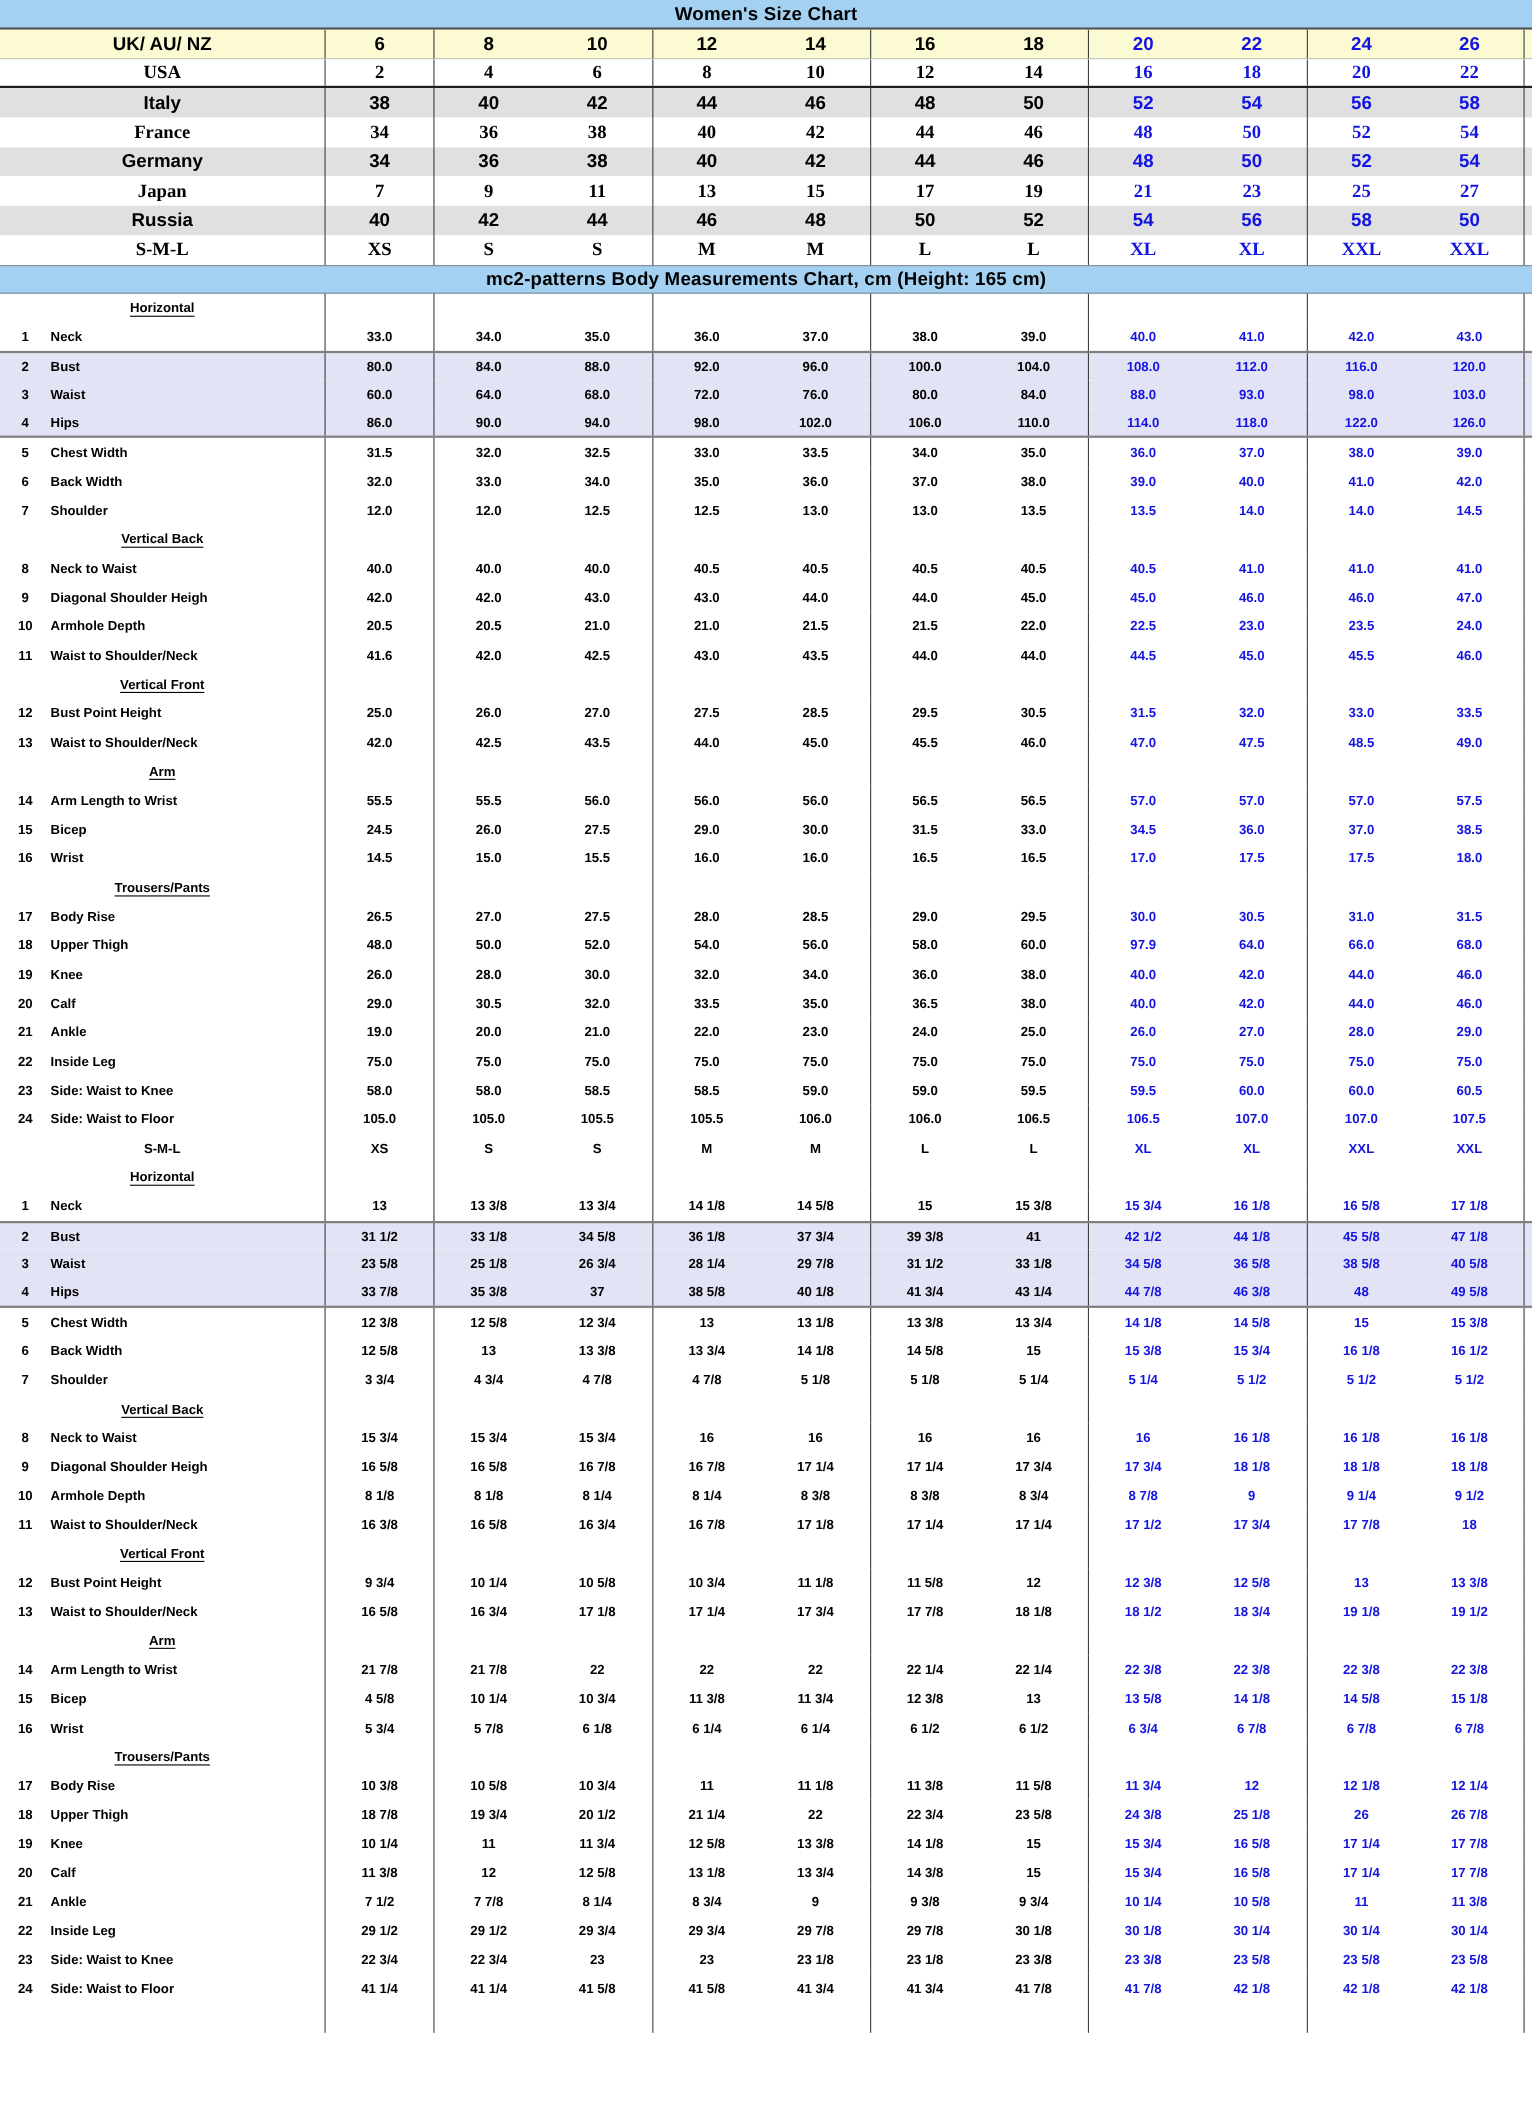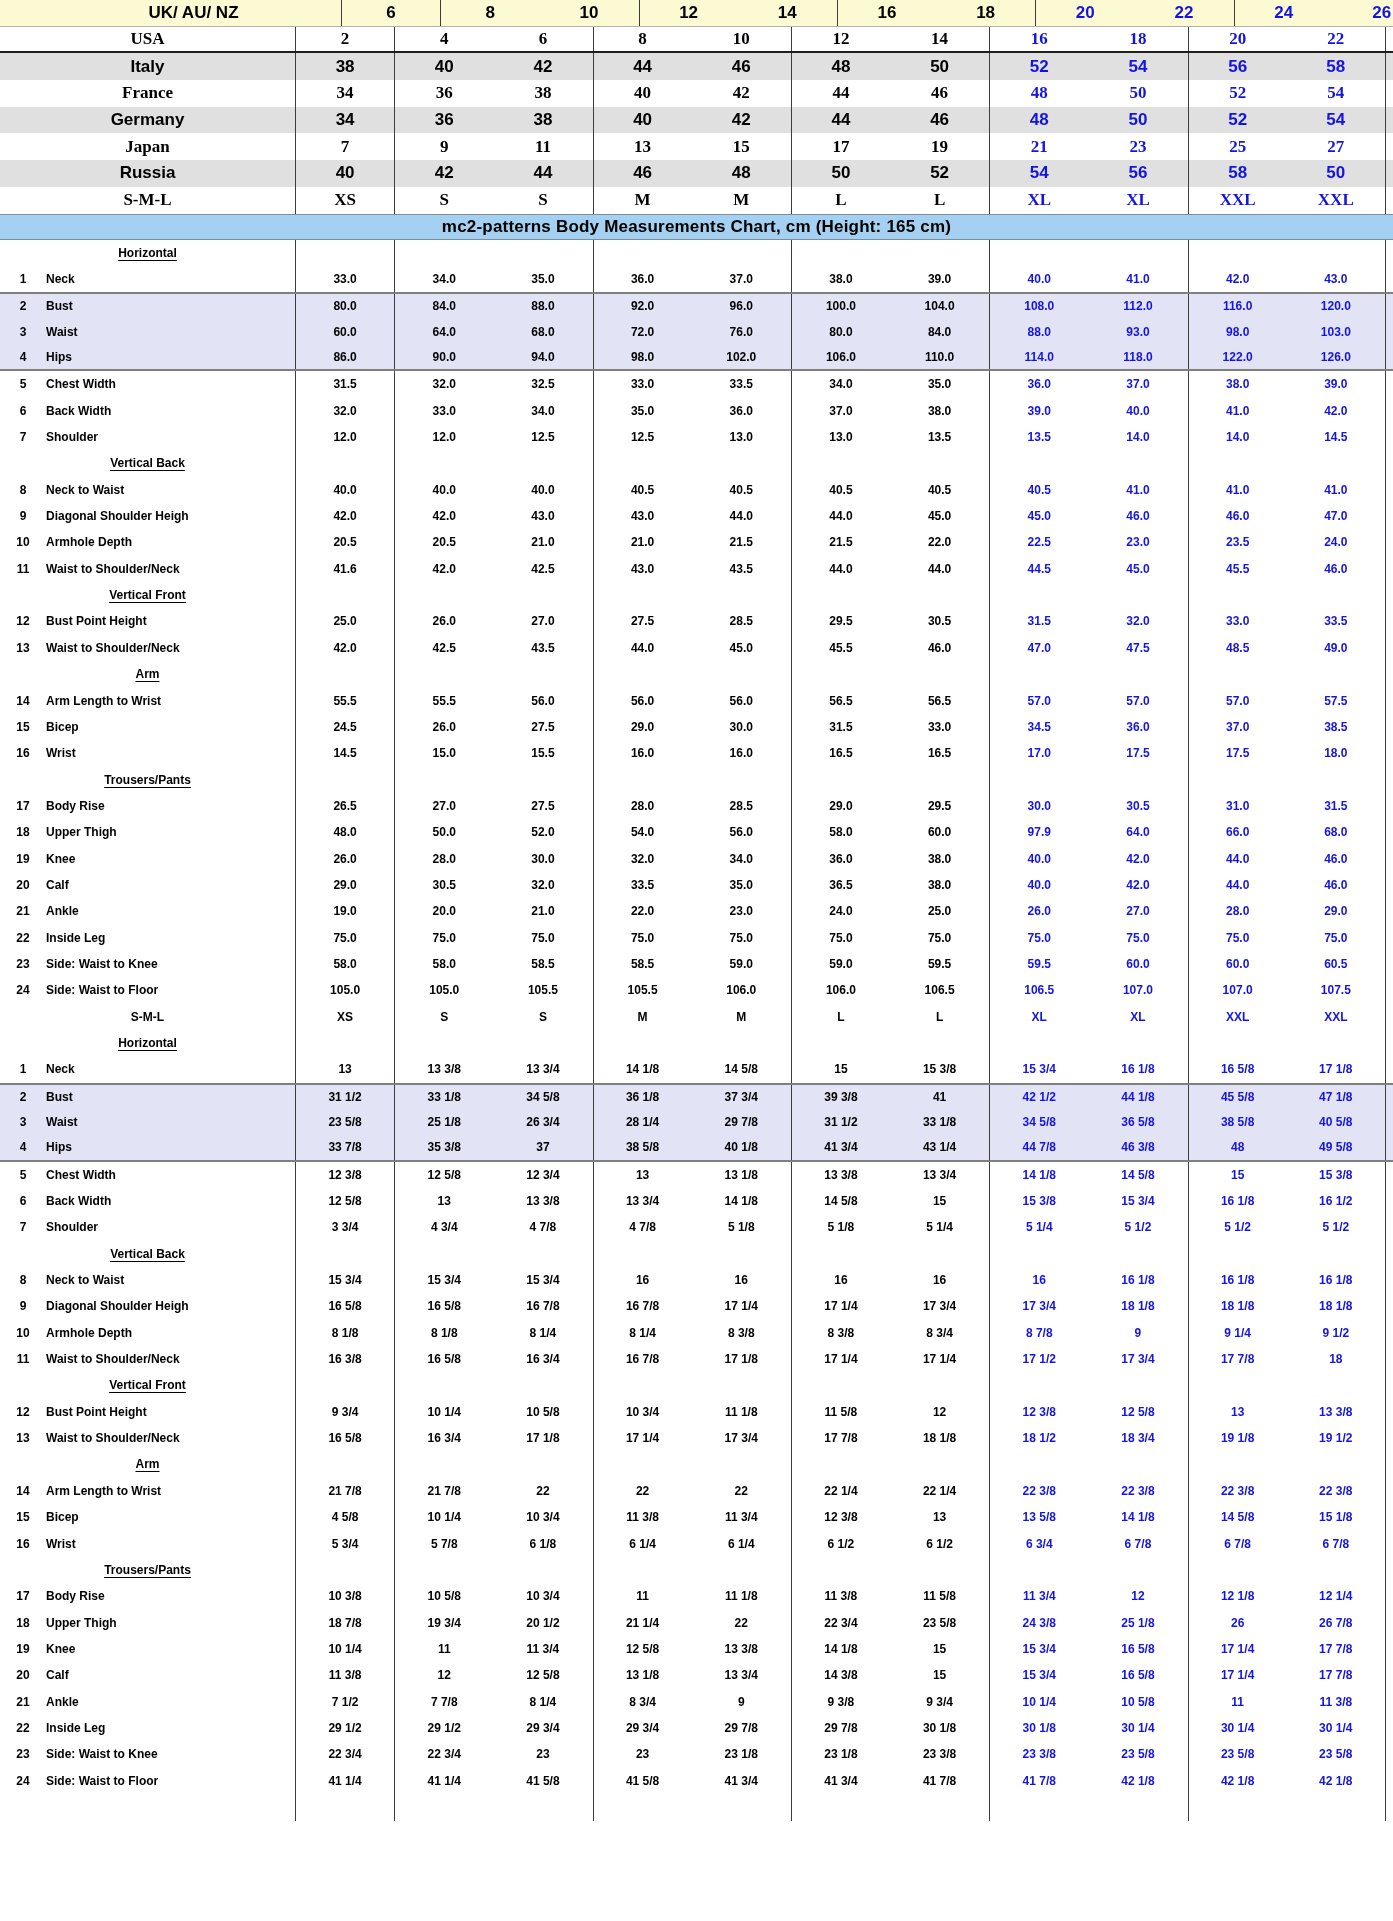--- a/index.html
+++ b/index.html
@@ -19,34 +19,35 @@
   .c{display:flex;align-items:center;justify-content:center;height:100%;box-sizing:border-box;
      overflow:hidden;white-space:nowrap;}
   .gb{border-left:1px solid #3d3d3d;}
   .last{border-right:1px solid #3d3d3d;}
   .blue{color:var(--value-blue);}
   .label-l{justify-content:flex-start;padding-left:8px;}
   .num{flex:0 0 30px;text-align:center;}
   .lname{margin-left:8px;}
   .section-label{text-decoration:underline;text-underline-offset:3px;}
   
-  .bg-yellow{background:var(--row-yellow);padding-left:46px;}
+  .bg-yellow{background:var(--row-yellow);}
   .bg-gray{background:var(--row-gray);text-align:right;}
   .bg-white{background:#ffffff;font-family:Liberation Serif, serif;}
   .line-thin{border-bottom:1px solid #b0b0b0;}
   .line-thick{border-bottom:2px solid #1f1f1f;}
   
   .band{background:var(--band-lavender);}
   .band-top{border-top:2px solid #7f7f7f;}
   .band-bottom{border-bottom:2px solid #7f7f7f;}
 </style>
 </head>
 <body>
 
 <div class="wrap">
+  <div class="bar title-bar">Women's Size Chart</div>
   <div id="conv">
       <div class="row conv-row bg-yellow line-thin">
         <div class="c ">UK/ AU/ NZ</div>
         <div class="c  gb">6</div>
         <div class="c  gb">8</div>
         <div class="c ">10</div>
         <div class="c  gb">12</div>
         <div class="c ">14</div>
         <div class="c  gb">16</div>
         <div class="c ">18</div>

